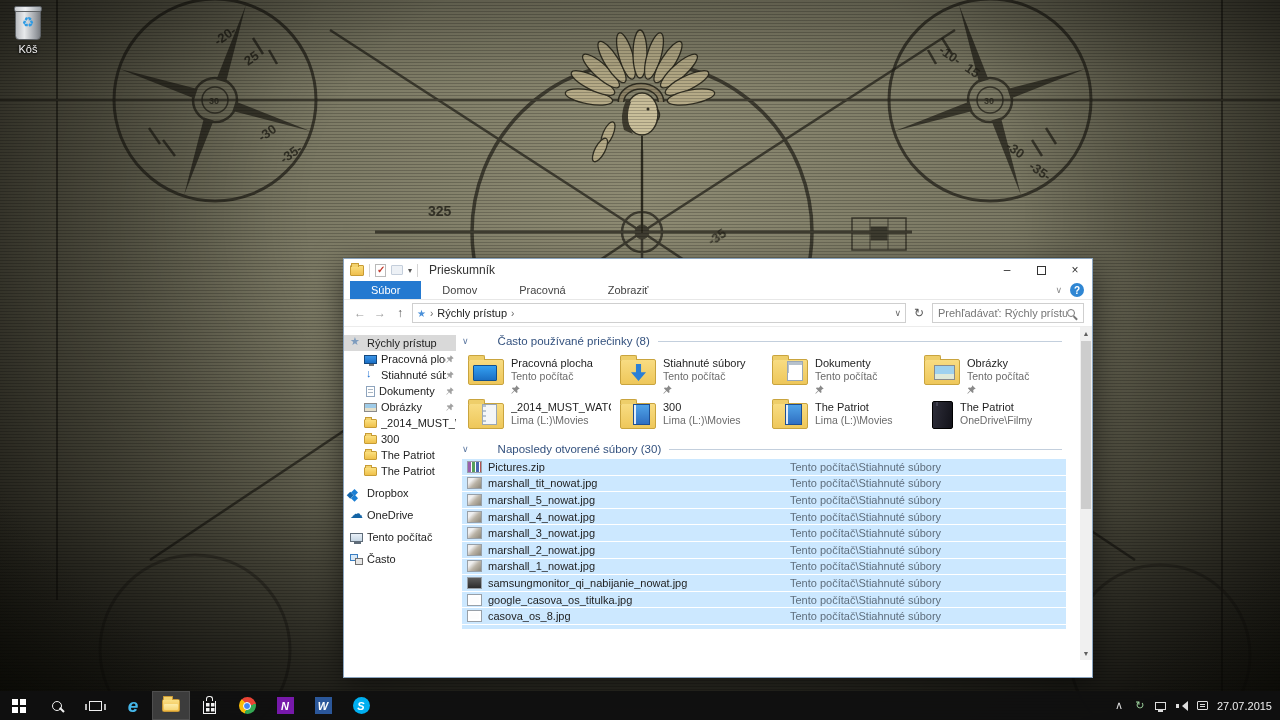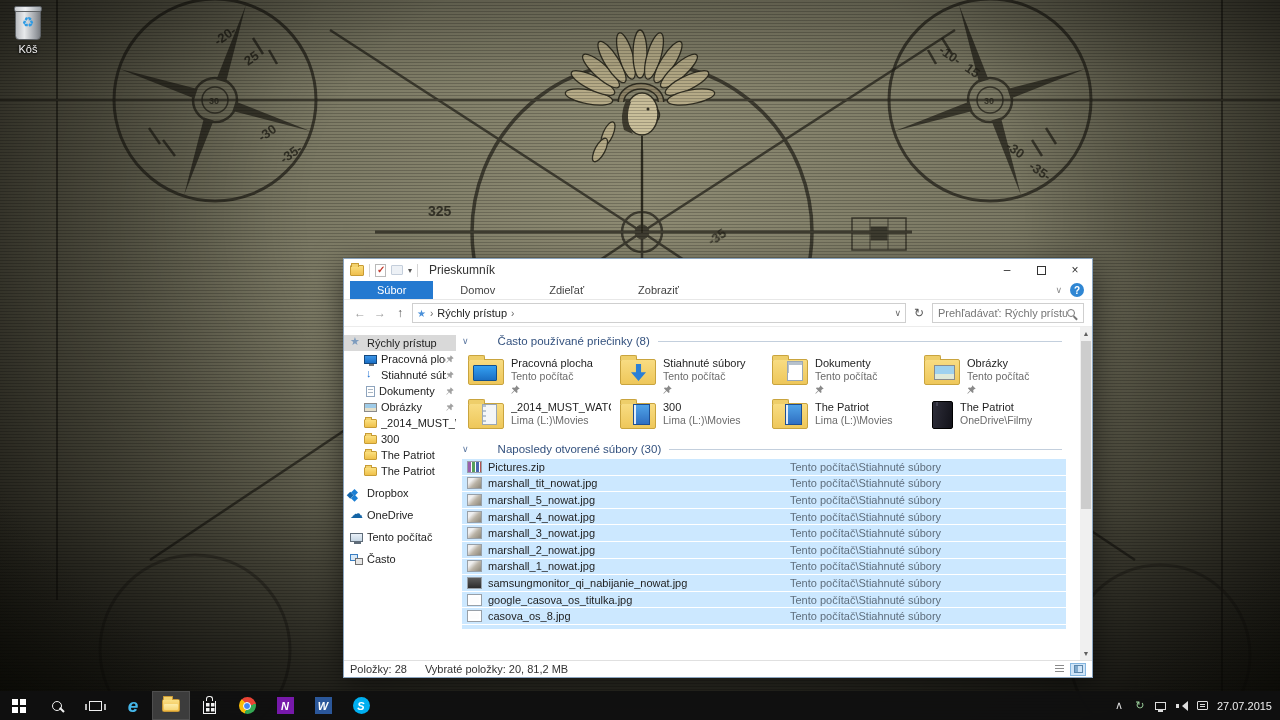--- a/index.html
+++ b/index.html
@@ -28,21 +28,21 @@
   .q-check{width:11px;height:13px;background:#fff;border:1px solid #b9b9b9;position:relative;}
   .q-check::after{content:"✓";position:absolute;left:1px;top:-1px;color:#c2382b;font-size:10px;font-weight:bold;}
   .q-new{width:12px;height:10px;background:#edf1f6;border:1px solid #c4cedb;border-radius:1px;}
   .q-caret{font-size:8px;color:#555;}
   .t-title{margin-left:6px;font-size:12px;color:#333;}
   .t-ctrls{margin-left:auto;display:flex;height:22px;}
   .t-btn{width:34px;height:22px;display:flex;align-items:center;justify-content:center;color:#333;font-size:12px;cursor:default;}
   .q-max{width:9px;height:9px;border:1px solid #333;}
   
   .rtabs{height:19px;display:flex;align-items:flex-end;padding-left:6px;border-bottom:1px solid #e8e8e8;position:relative;}
-  .rtab{padding:3px 27px;color:#444;font-size:11px;cursor:default;}
+  .rtab{padding:3px 21px;color:#444;font-size:11px;cursor:default;}
   .rtab.active{background:#2479d0;color:#fff;}
   .r-right{position:absolute;right:8px;bottom:2px;display:flex;align-items:center;gap:8px;}
   .r-collapse{color:#888;font-size:9px;}
   .help{width:14px;height:14px;border-radius:50%;background:#2f86d3;color:#fff;font-size:10px;display:flex;align-items:center;justify-content:center;font-weight:bold;}
   
   .addr{height:27px;display:flex;align-items:center;padding:0 8px;gap:4px;border-bottom:1px solid #ececec;}
   .nav-a{color:#9b9b9b;font-size:12px;width:16px;text-align:center;}
   .nav-up{color:#555;}
   .abox{flex:1;height:20px;border:1px solid #cfcfcf;display:flex;align-items:center;padding:0 4px;gap:4px;background:#fff;}
   .crumb-star{color:#4a90d9;font-size:10px;}
@@ -298,21 +298,21 @@
         <span class="t-btn">
             <i class="q-max"></i>
           </span>
         <span class="t-btn">×</span>
       </div>
     </div>
 
     <div class="rtabs">
       <span class="rtab active">Súbor</span>
         <span class="rtab">Domov</span>
-        <span class="rtab">Zdieľať</span>
+        <span class="rtab">Pracovná</span>
         <span class="rtab">Zobraziť</span>
         <div class="r-right">
         <span class="r-collapse">∨</span>
         <span class="help">?</span>
       </div>
     </div>
 
     <div class="addr">
       <span class="nav-a">←</span>
       <span class="nav-a">→</span>
@@ -546,32 +546,20 @@
           </div>
         <div class="frow-sliver"></div>
       </div>
       <div class="vsb">
         <span class="sa up">▲</span>
         <span class="thumb"></span>
         <span class="sa dn">▼</span>
       </div>
     </div>
 
-    <div class="sbar">
-      <span class="sp">Položky: 28</span>
-      <span class="sp">Vybraté položky: 20, 81,2 MB</span>
-      <span class="s-views">
-        <span class="sv sv-list">
-            <i></i>
-          </span>
-        <span class="sv sv-det">
-            <i></i>
-          </span>
-      </span>
-    </div>
   </div>
 
   <div class="taskbar">
     <div class="tb-apps">
         <span class="tb-app">
           <i class="tbi ic-windows"></i>
         </span>
         <span class="tb-app">
           <i class="tbi ic-search"></i>
         </span>

